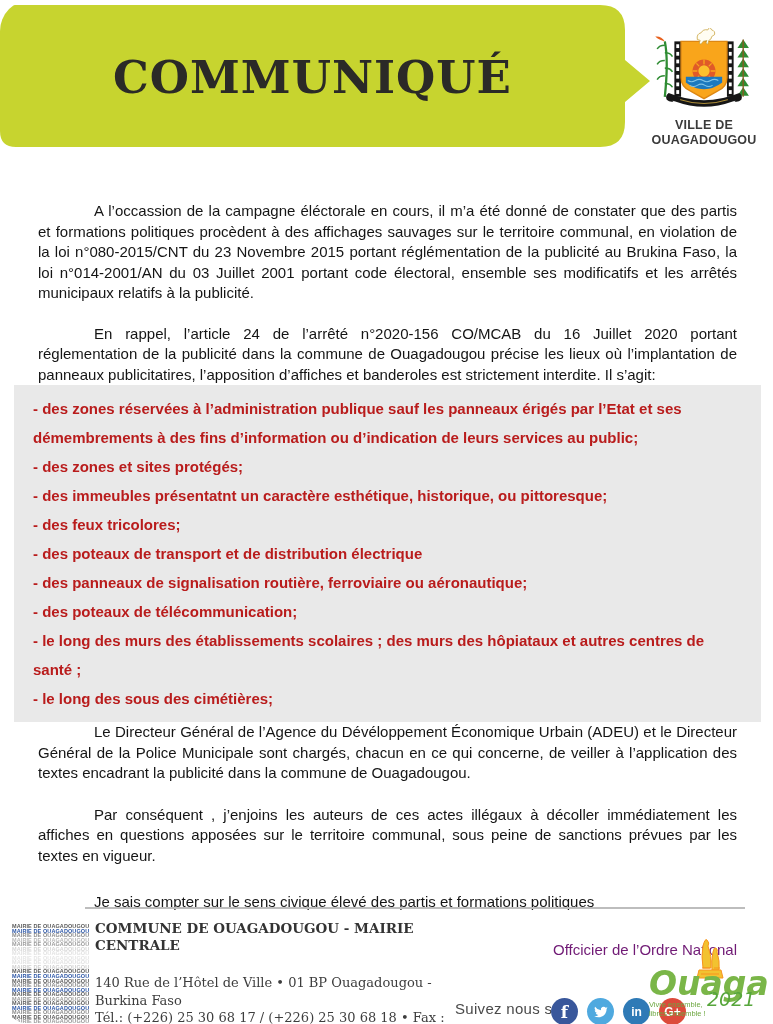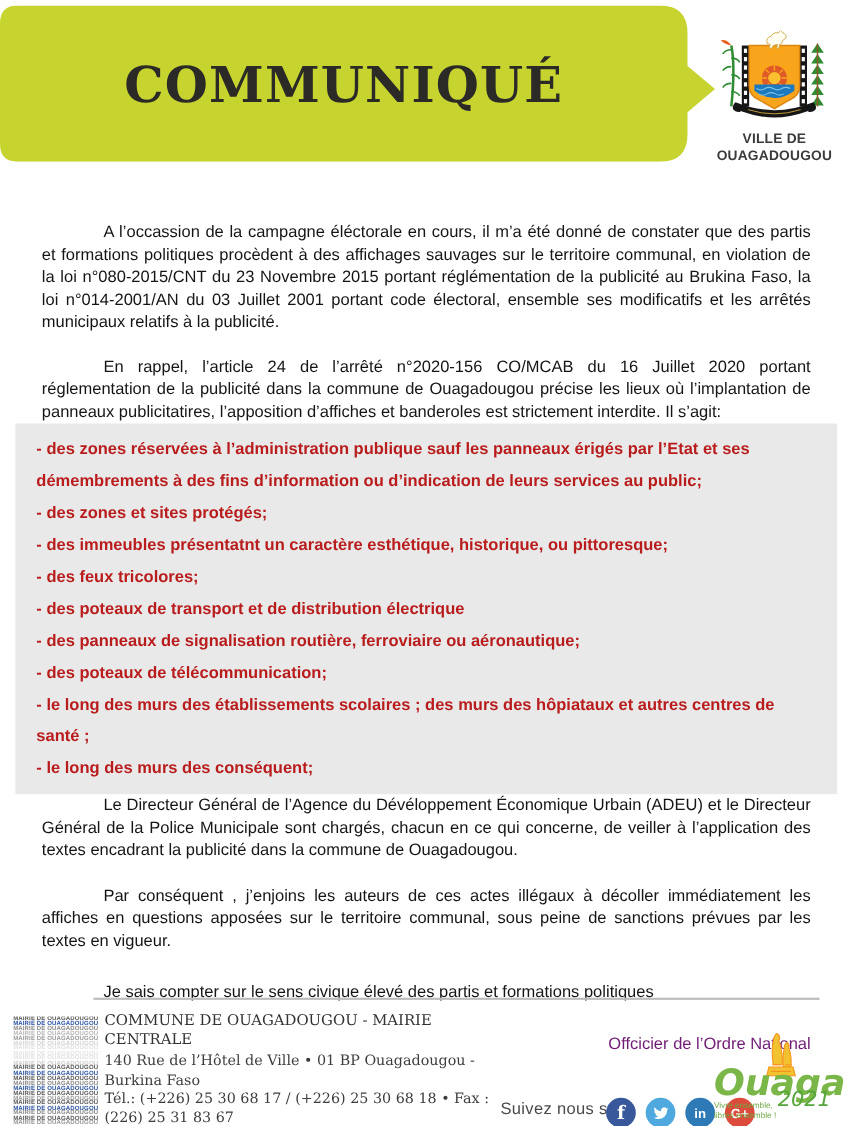--- a/index.html
+++ b/index.html
@@ -1,17 +1,17 @@
 <!DOCTYPE html>
 <html><head>
 <meta charset="utf-8">
 <style>
   html,body{margin:0;padding:0;background:#fff;}
   .page{position:relative;width:773px;height:1024px;background:#fff;overflow:hidden;
-        font-family:"Liberation Sans",sans-serif;color:#151515;}
+        font-family:"Liberation Sans",sans-serif;color:#151515;border-radius:31px;}
 
   
   .banner-svg{position:absolute;left:0;top:5px;}
   .banner-title{position:absolute;left:113px;top:51px;font-family:"DejaVu Serif",serif;
         font-weight:bold;font-size:45px;letter-spacing:1px;color:#2b2a27;}
   .crest-wrap{position:absolute;left:648px;top:28px;width:112px;text-align:center;}
   .crest-caption{font-weight:bold;font-size:12.5px;line-height:15px;color:#3a3a3a;letter-spacing:.2px;}
 
   
   .content{position:absolute;left:0;right:0;top:201px;}
@@ -26,21 +26,21 @@
   .sig-name{font-family:"DejaVu Serif",serif;font-weight:bold;font-size:16.5px;color:#1b1b1b;}
   .sig-role{font-size:15px;margin-top:6px;color:#701a75;}
 
   
   .foot-rule{position:absolute;left:85px;top:907px;width:660px;height:2px;background:#bdbdbd;}
   .wm-strip{position:absolute;left:12px;top:924px;width:78px;height:100px;overflow:hidden;}
   .wm-row{font-size:5.5px;line-height:4.55px;white-space:nowrap;font-weight:bold;
           letter-spacing:.1px;font-family:"Liberation Sans",sans-serif;}
   .foot-text{position:absolute;left:95px;top:920px;width:360px;font-family:"DejaVu Serif",serif;
           color:#3d3d3d;font-size:13px;line-height:17.2px;}
-  .foot-org{font-weight:normal;font-size:13.5px;margin-bottom:2px;color:#333;}
+  .foot-org{font-weight:bold;font-size:13.5px;margin-bottom:20px;color:#333;}
   .follow{position:absolute;left:455px;top:1000px;font-size:15px;color:#4a4a4a;letter-spacing:.3px;}
   .social-row{position:absolute;left:551px;top:998px;display:flex;gap:9px;}
   .soc{width:27px;height:27px;border-radius:50%;display:flex;align-items:center;justify-content:center;
        color:#fff;font-weight:bold;}
   .soc.fb{font-size:17px;font-family:"DejaVu Serif",serif;}
   .soc.li{font-size:12px;} .soc.gp{font-size:12px;}
   .ouaga{position:absolute;left:645px;top:938px;width:125px;height:86px;}
   .ouaga-word{position:absolute;left:4px;top:26px;font-family:"DejaVu Sans",sans-serif;
        font-style:italic;font-weight:bold;font-size:33px;color:#7ab648;}
   .ouaga-year{position:absolute;left:62px;top:50px;font-family:"DejaVu Sans",sans-serif;
@@ -127,21 +127,21 @@
 
     <div class="graybox">
         <div class="item">- des zones réservées à l’administration publique sauf les panneaux érigés par l’Etat et ses démembrements à des fins d’information ou d’indication de leurs services au public;</div>
         <div class="item">- des zones et sites protégés;</div>
         <div class="item">- des immeubles présentatnt un caractère esthétique, historique, ou pittoresque;</div>
         <div class="item">- des feux tricolores;</div>
         <div class="item">- des poteaux de transport et de distribution électrique</div>
         <div class="item">- des panneaux de signalisation routière, ferroviaire ou aéronautique;</div>
         <div class="item">- des poteaux de télécommunication;</div>
         <div class="item">- le long des murs des établissements scolaires ; des murs des hôpiataux et autres centres de santé ;</div>
-        <div class="item">- le long des murs des conséquent;</div>
+        <div class="item">- le long des sous des cimétières;</div>
       </div>
 
     <p class="body-par">Le Directeur Général de l’Agence du Dévéloppement Économique Urbain (ADEU) et le Directeur Général de la Police Municipale sont chargés, chacun en ce qui concerne, de veiller à l’application des textes encadrant la publicité dans la commune de Ouagadougou.</p>
     <p class="body-par after-box mb3">Par conséquent , j’enjoins les auteurs de ces actes illégaux à décoller immédiatement les affiches en questions apposées sur le territoire communal, sous peine de sanctions prévues par les textes en vigueur.</p>
     <p class="body-par" style="margin-top:0;">Je sais compter sur le sens civique élevé des partis et formations politiques</p>
 
     <div class="sig">
       <div class="sig-inner">
         <div class="sig-role">Offcicier de l’Ordre National</div>
       </div>

